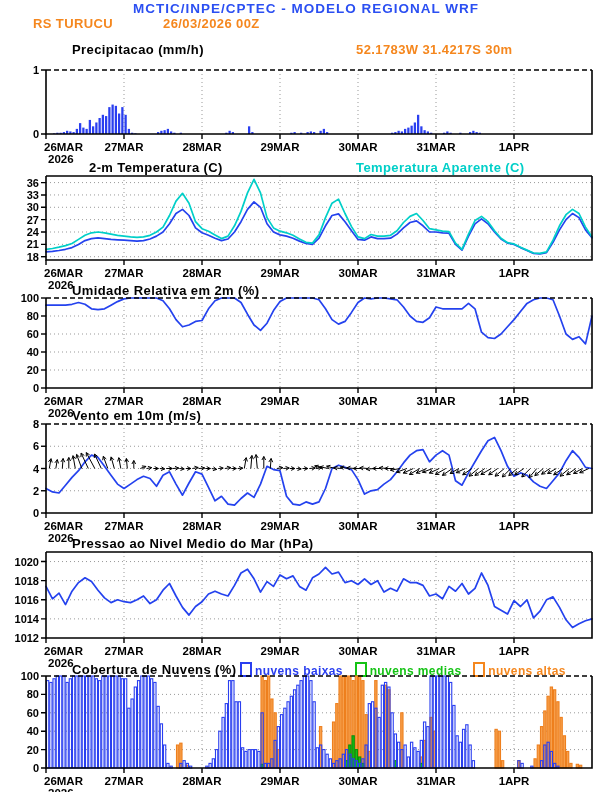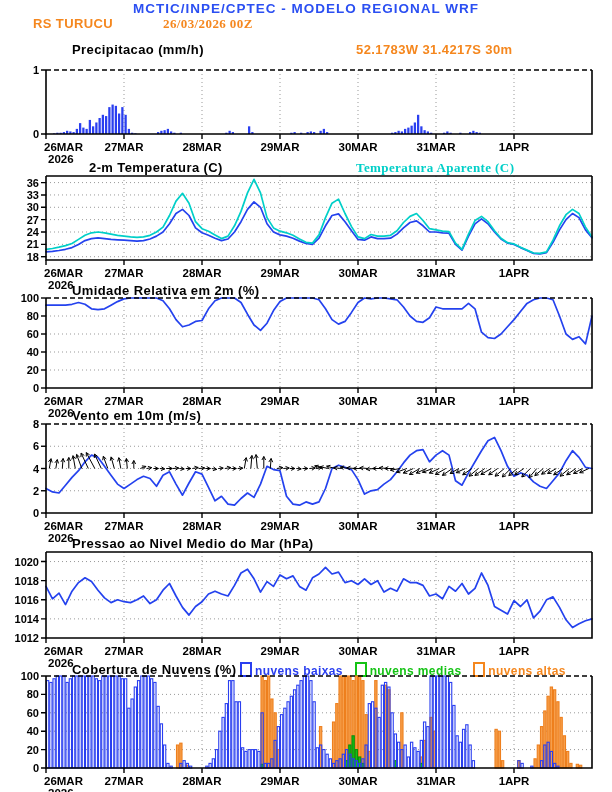--- a/index.html
+++ b/index.html
@@ -2,38 +2,38 @@
 <html><head>
 <meta charset="utf-8">
 <style>
   html,body{margin:0;padding:0;background:#fff;}
   #page{position:relative;width:612px;height:792px;background:#fff;overflow:hidden;
         font-family:"Liberation Sans",sans-serif;font-weight:bold;border-radius:29px;}
   .t{position:absolute;white-space:nowrap;font-weight:bold;letter-spacing:0.4px;text-align:right;}
   .hdr{left:0;right:0;top:1px;text-align:center;font-size:13.5px;color:#2b4ff2;letter-spacing:1px;}
   .org{color:#f5871e;}
   .blk{color:#000;}
-  .cyn{color:#00cfc8;font-family:Liberation Serif, serif;}
+  .cyn{color:#00cfc8;}
   .grn{color:#15c315;}
   .blu{color:#2a3ff0;}
   .row2{top:16px;font-size:13px;}
   .ptitle{font-size:13px;}
   .sq{display:inline-block;width:8px;height:11px;background:#fff;border:2px solid;margin:0 3px -2px 0;}
   #cv{position:absolute;left:0;top:0;}
   .tk{font:bold 11px "Liberation Sans",sans-serif;fill:#000;}
   .tk2{font:bold 11.5px "Liberation Sans",sans-serif;fill:#000;}
   #legend6{top:662px;left:240px;font-size:12px;}
 </style>
 </head>
 <body>
 
 <div id="page">
   <span class="t hdr">MCTIC/INPE/CPTEC - MODELO REGIONAL WRF</span>
   <span class="t row2 org" style="left:33px;">RS TURUCU</span>
-  <span class="t row2 org" style="left:163px;font-family:Liberation Serif, serif;">26/03/2026 00Z</span>
+  <span class="t row2 org" style="left:163px;">26/03/2026 00Z</span>
   <span class="t org ptitle" style="left:356px;top:42px;">52.1783W 31.4217S 30m</span>
 
   <span class="t blk ptitle" style="left:72px;top:42px;">Precipitacao (mm/h)</span>
   <span class="t blk ptitle" style="left:72px;top:160px;margin-left:17px;">2-m Temperatura (C)</span>
   <span class="t cyn ptitle" style="left:356px;top:160px;">Temperatura Aparente (C)</span>
   <span class="t blk ptitle" style="left:72px;top:283px;">Umidade Relativa em 2m (%)</span>
   <span class="t blk ptitle" style="left:72px;top:408px;">Vento em 10m (m/s)</span>
   <span class="t blk ptitle" style="left:72px;top:662px;">Cobertura de Nuvens (%)</span>
   <span class="t blk ptitle" style="left:72px;top:536px;">Pressao ao Nivel Medio do Mar (hPa)</span>
 

